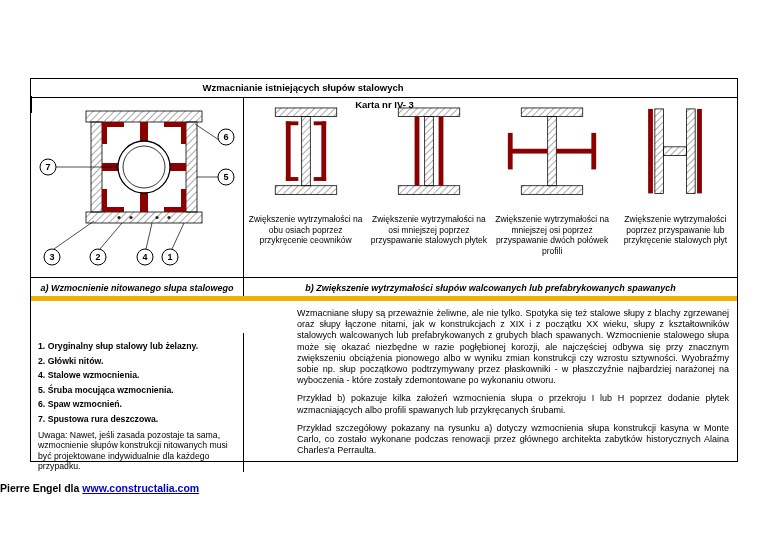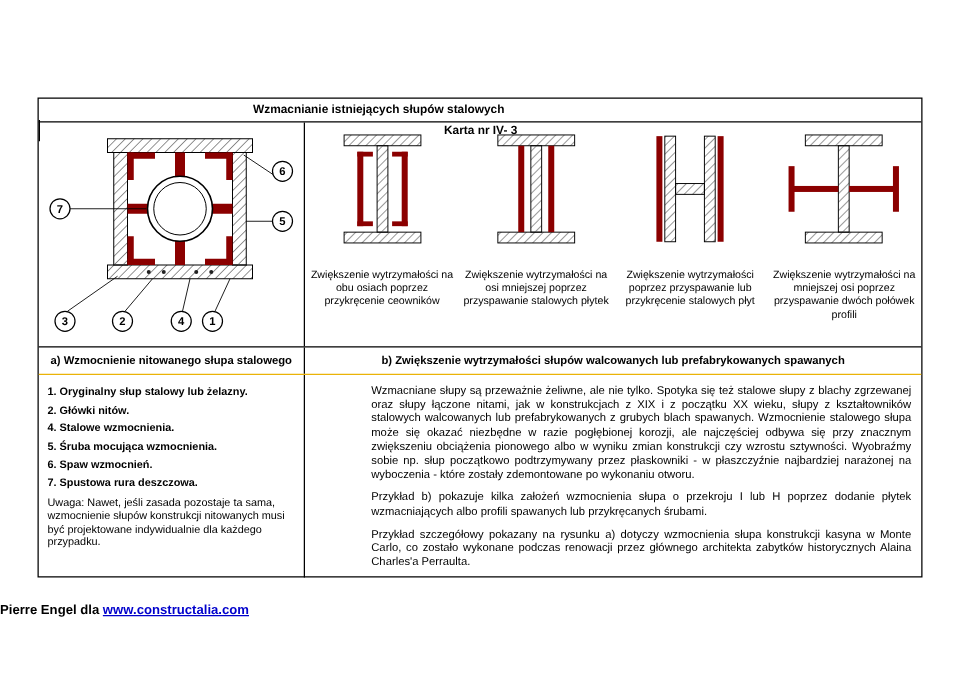--- a/index.html
+++ b/index.html
@@ -13,24 +13,24 @@
   .header-row { height:19px; border-bottom:1px solid #000;flex-direction:column; }
   .title-cell { width:544px; text-align:center; font-weight:bold; font-size:9.5px; line-height:17px; }
   .card-cell { flex:1; border-left:1px solid #000; text-align:center; font-weight:bold; font-size:9.5px; line-height:17px; }
   .diagrams-row { height:180px; border-bottom:1px solid #000; }
   .left-cell { width:213px; border-right:1px solid #000; overflow:hidden; }
   .right-cell { flex:1; overflow:hidden; }
   .drawing-cell { padding:1px 0 0 3px; }
   .diagrams-cell { display:flex; }
   .diagram-col { flex:1; display:flex; flex-direction:column; align-items:center; padding-top:5px; }
   .caption { font-size:8.5px; line-height:10.5px; text-align:center; margin-top:7px; width:120px; }
-  .section-row { height:23px; border-bottom:1px solid #eab308; }
+  .section-row { height:23px; border-bottom:5px solid #eab308;font-style:italic; }
   .section-title { font-weight:bold; font-size:9px; line-height:21px; text-align:center; }
   .body-row { flex:1; }
-  .legend { padding:8px 6px 0 7px; font-size:8.7px; }
+  .legend { padding:8px 6px 0 7px; font-size:8.7px;margin-top:32px; }
   .legend-item { font-weight:bold; margin-bottom:4.5px; }
   .legend-note { margin-top:6px; line-height:10.6px; }
   .bodytext { padding:7px 8px 0 7px; font-size:9px; line-height:11.2px; text-align:justify;margin-left:46px; }
   .bodytext p { margin-bottom:7px; }
   .footer { position:absolute; left:0; top:482px; width:100%; text-align:left;
             font-weight:bold; font-size:10.5px; }
   .footer a { color:var(--link,#0000cc); text-decoration:underline; cursor:pointer; }
   
   .hatched { fill:url(#hatch); stroke:#000; stroke-width:0.8; }
   .red { fill:var(--red,#8b0000); }
@@ -173,47 +173,47 @@
               <rect class="red" x="35" y="14" width="5" height="72"></rect>
               <rect class="red" x="60" y="14" width="5" height="72"></rect>
             </g>
           </svg>
           <div class="caption">Zwiększenie wytrzymałości na osi mniejszej poprzez przyspawanie stalowych płytek</div>
         </div>
 
         <div class="diagram-col">
           <svg width="96" height="104" viewBox="0 0 100 108">
             <g>
-              <rect class="hatched" x="29" y="6" width="9" height="88"></rect>
-              <rect class="hatched" x="62" y="6" width="9" height="88"></rect>
-              <rect class="hatched" x="38" y="45.5" width="24" height="9"></rect>
-            </g>
-            <g>
-              <rect class="red" x="22" y="6" width="5" height="88"></rect>
-              <rect class="red" x="73" y="6" width="5" height="88"></rect>
-            </g>
-          </svg>
-          <div class="caption">Zwiększenie wytrzymałości poprzez przyspawanie lub przykręcenie stalowych płyt</div>
-        </div>
-
-        <div class="diagram-col">
-          <svg width="96" height="104" viewBox="0 0 100 108">
-            <g>
               <rect class="hatched" x="18" y="5" width="64" height="9"></rect>
               <rect class="hatched" x="18" y="86" width="64" height="9"></rect>
               <rect class="hatched" x="45.5" y="14" width="9" height="72"></rect>
             </g>
             <g>
               <rect class="red" x="8" y="47.5" width="37.5" height="5"></rect>
               <rect class="red" x="4" y="31" width="5" height="38"></rect>
               <rect class="red" x="54.5" y="47.5" width="37.5" height="5"></rect>
               <rect class="red" x="91" y="31" width="5" height="38"></rect>
             </g>
           </svg>
           <div class="caption">Zwiększenie wytrzymałości na mniejszej osi poprzez przyspawanie dwóch połówek profili</div>
+        </div>
+
+        <div class="diagram-col">
+          <svg width="96" height="104" viewBox="0 0 100 108">
+            <g>
+              <rect class="hatched" x="29" y="6" width="9" height="88"></rect>
+              <rect class="hatched" x="62" y="6" width="9" height="88"></rect>
+              <rect class="hatched" x="38" y="45.5" width="24" height="9"></rect>
+            </g>
+            <g>
+              <rect class="red" x="22" y="6" width="5" height="88"></rect>
+              <rect class="red" x="73" y="6" width="5" height="88"></rect>
+            </g>
+          </svg>
+          <div class="caption">Zwiększenie wytrzymałości poprzez przyspawanie lub przykręcenie stalowych płyt</div>
         </div>
 
       </div>
     </div>
 
     <div class="row section-row">
       <div class="left-cell section-title">a) Wzmocnienie nitowanego słupa stalowego</div>
       <div class="right-cell section-title">b) Zwiększenie wytrzymałości słupów walcowanych lub prefabrykowanych spawanych</div>
     </div>
 

